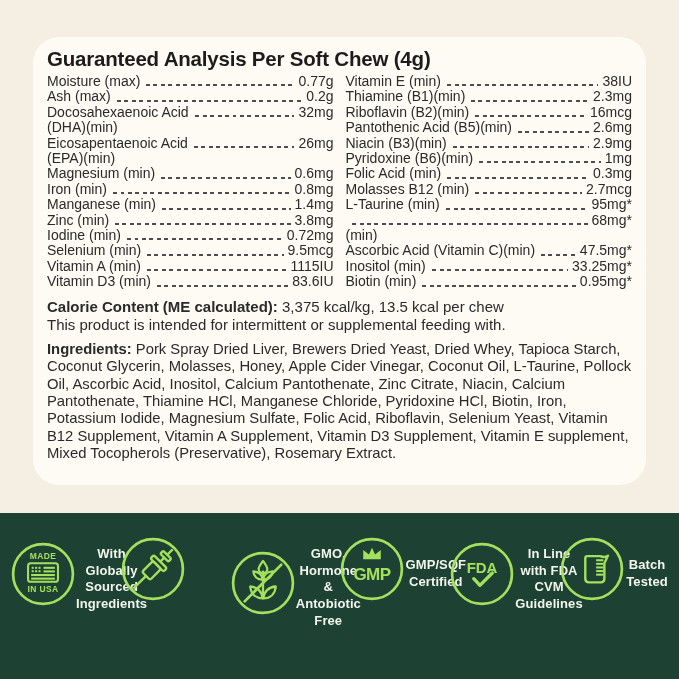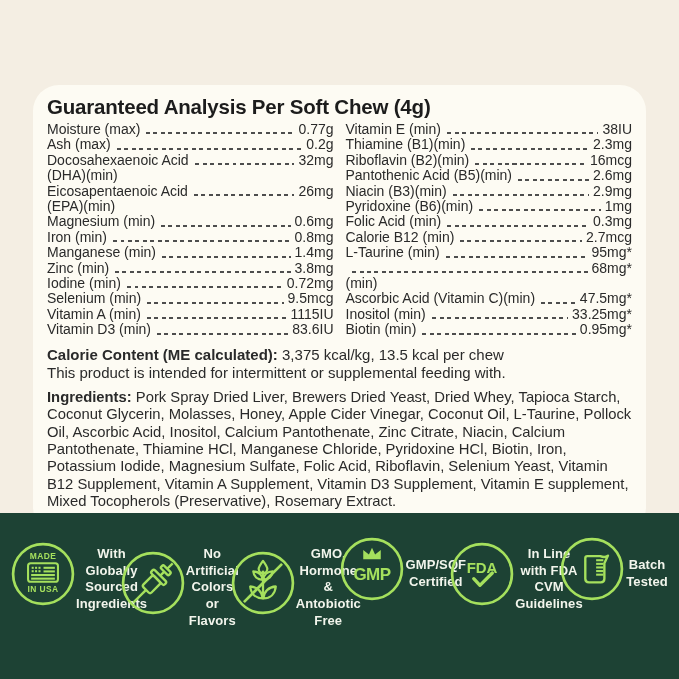--- a/index.html
+++ b/index.html
@@ -4,21 +4,21 @@
 <style>
   :root{
     --cream:#f4eee3; --card:#fdfbf3; --ink:#2a2a2a; --band_green:#1d4234;
     --lime:#a5e05d; --badge_text:#f2f5ec; --leader:#4d4d4d;
   }
   *{margin:0;padding:0;box-sizing:border-box;}
   html,body{background:var(--cream);}
   .page{position:relative;width:679px;height:679px;overflow:hidden;background:var(--cream);
         font-family:"Liberation Sans",sans-serif;color:var(--ink);}
   .card{position:absolute;left:33px;top:37px;width:613px;min-height:448px;background:var(--card);
-        border-radius:26px;padding:8px 14px 14px 14px;margin-top:48px;}
+        border-radius:26px;padding:8px 14px 14px 14px;}
   .title{font-size:20.5px;font-weight:700;letter-spacing:-0.2px;color:#1c1c1c;margin:2px 0 3px 0;}
   .cols{display:flex;gap:12px;}
   .col{flex:1 1 0;min-width:0;}
   .ga-line{display:flex;align-items:baseline;font-size:14px;line-height:15.4px;}
   .ga-l2{font-size:14px;line-height:15.4px;}
   .ga-label{white-space:nowrap;}
   .ga-leader{flex:1 1 auto;min-width:8px;height:2px;align-self:flex-end;margin:0 4px 3px 6px;
              background:repeating-linear-gradient(90deg,var(--leader) 0 4px,transparent 4px 7.5px);}
   .ga-val{white-space:nowrap;}
   .footnote{font-size:14.2px;line-height:16px;margin-top:6px;}
@@ -173,21 +173,21 @@
           </div>
           <div class="ga-row">
             <div class="ga-line">
               <span class="ga-label">Folic Acid (min)</span>
               <span class="ga-leader"></span>
               <span class="ga-val">0.3mg</span>
             </div>
           </div>
           <div class="ga-row">
             <div class="ga-line">
-              <span class="ga-label">Calorie B12 (min)</span>
+              <span class="ga-label">Molasses B12 (min)</span>
               <span class="ga-leader"></span>
               <span class="ga-val">2.7mcg</span>
             </div>
           </div>
           <div class="ga-row">
             <div class="ga-line">
               <span class="ga-label">L-Taurine (min)</span>
               <span class="ga-leader"></span>
               <span class="ga-val">95mg*</span>
             </div>
@@ -257,22 +257,20 @@
             <g transform="rotate(45 32 32)" stroke="currentColor" stroke-width="2.3" fill="none">
               <line x1="32" y1="5" x2="32" y2="12.5"></line>
               <rect x="26.5" y="12.5" width="11" height="4" rx="1.5"></rect>
               <line x1="32" y1="16.5" x2="32" y2="22"></line>
               <rect x="23" y="22" width="18" height="4.5" rx="1.8"></rect>
               <rect x="26.5" y="26.5" width="11" height="15" rx="2"></rect>
               <line x1="32" y1="41.5" x2="32" y2="59"></line>
             </g>
           </svg>
         </div>
-        <div class="badge-label">No Artificial
-Colors or Flavors</div>
       </div>
       <div class="badge">
         <div>
           <svg width="66" height="66" viewBox="0 0 64 64" fill="none" xmlns="http://www.w3.org/2000/svg">
             <circle cx="32" cy="32" r="29" stroke="currentColor" stroke-width="2.6" fill="none"></circle>
             <g stroke="currentColor" stroke-width="2.2" fill="none" stroke-linejoin="round">
               <line x1="32" y1="20" x2="32" y2="47"></line>
               <path d="M32 10.5 C34.6 14 36.2 16.3 36.2 18.3 A4.2 4.2 0 0 1 27.8 18.3 C27.8 16.3 29.4 14 32 10.5 Z"></path>
               <path d="M31.8 29 C26.5 28.8 23 25.6 22.6 20.8 C27.8 21 31.3 24.2 31.8 29 Z"></path>
               <path d="M32.2 29 C37.5 28.8 41 25.6 41.4 20.8 C36.2 21 32.7 24.2 32.2 29 Z"></path>

